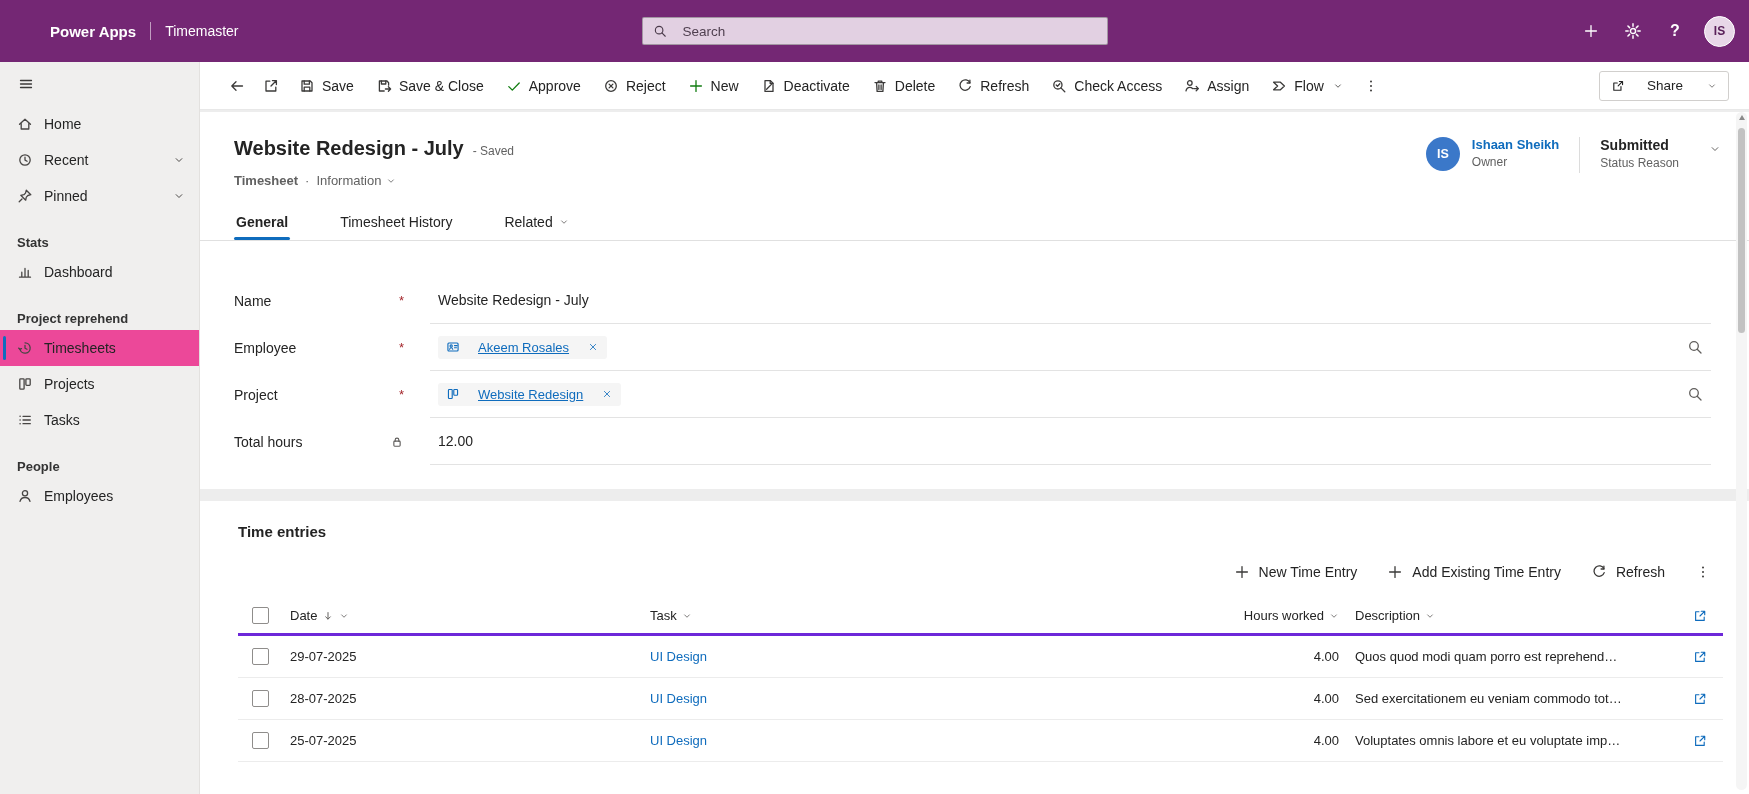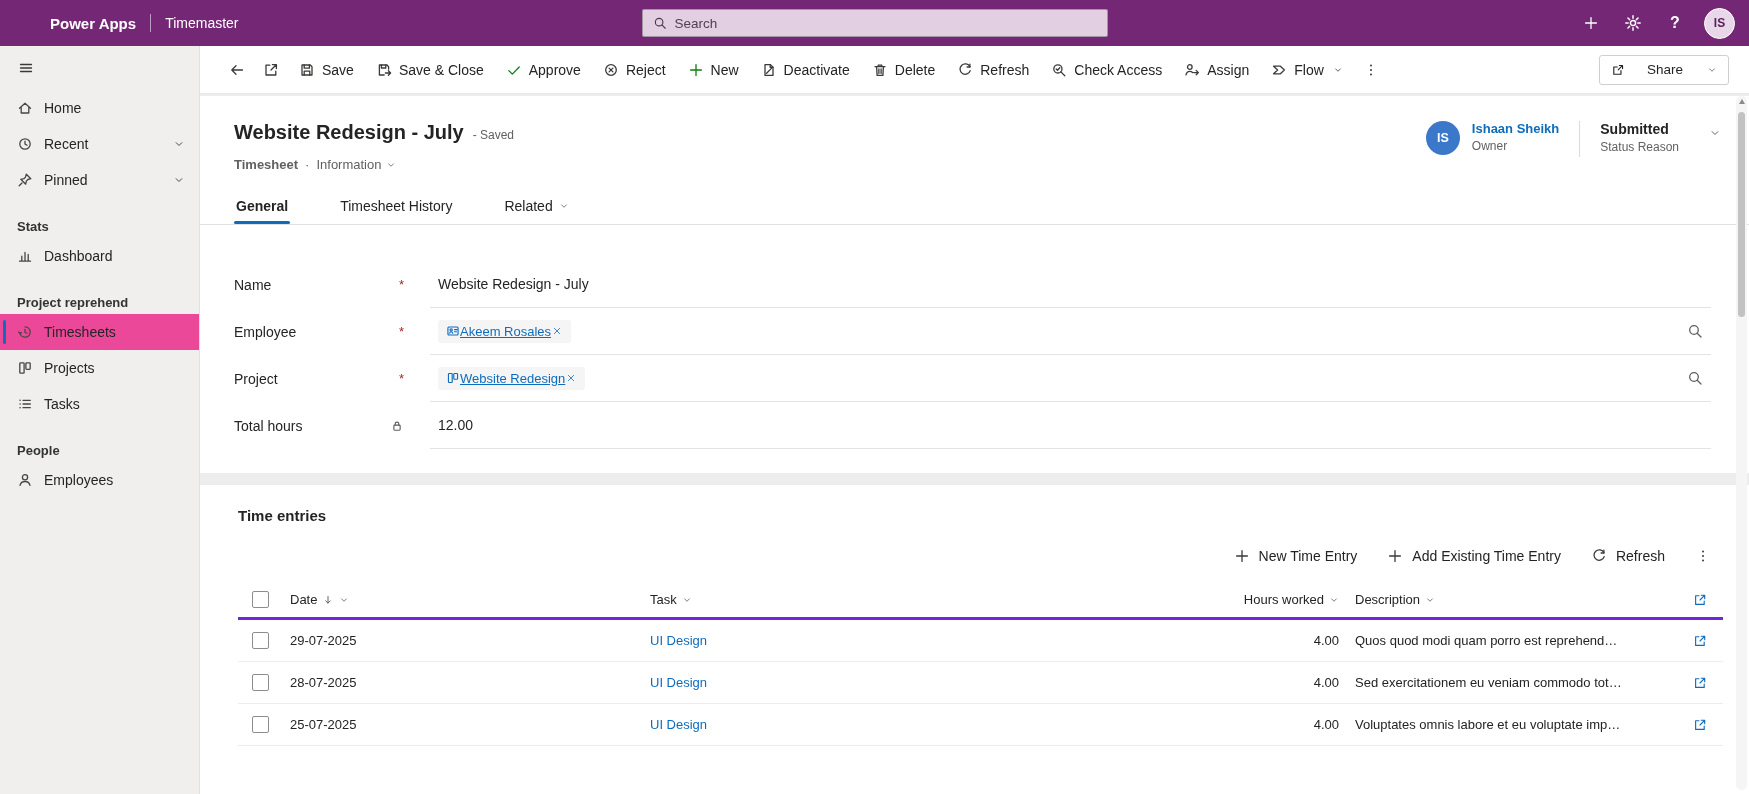--- a/index.html
+++ b/index.html
@@ -16,28 +16,28 @@
     stroke-linecap:round;stroke-linejoin:round;flex:none;display:block}
   .ic10{width:10px!important;height:10px!important}
   .ic12{width:12px!important;height:12px!important}
   .ic14{width:14px!important;height:14px!important}
   .ic18{width:18px!important;height:18px!important}
 
   .app{width:100%;height:100%;display:flex;flex-direction:column}
 
   
   .topbar{flex:0 0 46px;background:var(--purple);color:#fff;display:flex;
-    position:relative;padding:4px 14px}
+    position:relative;padding:12px 14px}
   .tb-left{display:flex;align-items:center;gap:14px;padding-left:36px}
   .brand{font-weight:bold;font-size:15px;white-space:nowrap}
   .tb-divider{width:1px;height:18px;background:rgba(255,255,255,.55)}
   .appname{font-size:14px;white-space:nowrap}
   .tb-search{position:absolute;left:50%;top:50%;transform:translate(-50%,-50%);width:466px;height:28px;
     background:#e2d0e2;border:1px solid rgba(0,0,0,.28);border-radius:2px;display:flex;align-items:center;
-    padding:0 10px;gap:8px;color:#4a3a4a}
+    padding:0 10px;gap:16px;color:#4a3a4a}
   .tb-search input{flex:1;border:none;background:transparent;outline:none;font-size:13.5px;color:#332433;
     font-family:inherit}
   .tb-search input::placeholder{color:#4f3f4f}
   .tb-right{margin-left:auto;display:flex;align-items:center;gap:4px}
   .tb-btn{width:38px;height:38px;display:flex;align-items:center;justify-content:center;color:#fff}
   .tb-help{font-size:16px;font-weight:bold;line-height:1}
   .tb-avatar{width:31px;height:31px;border-radius:50%;background:#e8d7e8;color:#5a215a;font-size:12px;
     font-weight:bold;display:flex;align-items:center;justify-content:center;border:1.5px solid #fff;margin-left:6px}
 
   
@@ -104,21 +104,21 @@
   
   .fields{background:#fff;padding:36px 38px 24px 34px}
   .frow{display:grid;grid-template-columns:196px 1fr;height:47px;align-items:center}
   .flabel{display:flex;align-items:center;justify-content:space-between;padding-right:26px;font-size:14px}
   .req{color:var(--red);font-size:13px}
   .flock{color:#605e5c}
   .finput{height:100%;display:flex;align-items:center;border-bottom:1px solid var(--line);padding:0 6px}
   .finput input{flex:1;border:none;outline:none;background:transparent;font-size:14px;color:var(--txt);
     font-family:inherit;padding:0 2px}
   .fvalue{font-size:14px;padding-left:2px}
-  .pill{display:inline-flex;align-items:center;gap:0;background:#f5f5f5;border-radius:3px;padding:4px 8px;
+  .pill{display:inline-flex;align-items:center;gap:18px;background:#f5f5f5;border-radius:3px;padding:4px 8px;
     margin-left:2px}
   .pill .ic{color:var(--link)}
   .pill a{color:var(--link);font-size:13px;text-decoration:underline;white-space:nowrap}
   .pill-x{display:flex;color:#454545;padding:1px}
   .fsearch{margin-left:auto;color:#605e5c;display:flex;padding:2px}
 
   .gap12{height:12px;flex:none}
 
   
   .subgrid{flex:1;background:#fff;padding:22px 26px 0 38px;display:flex;flex-direction:column;min-height:0}

